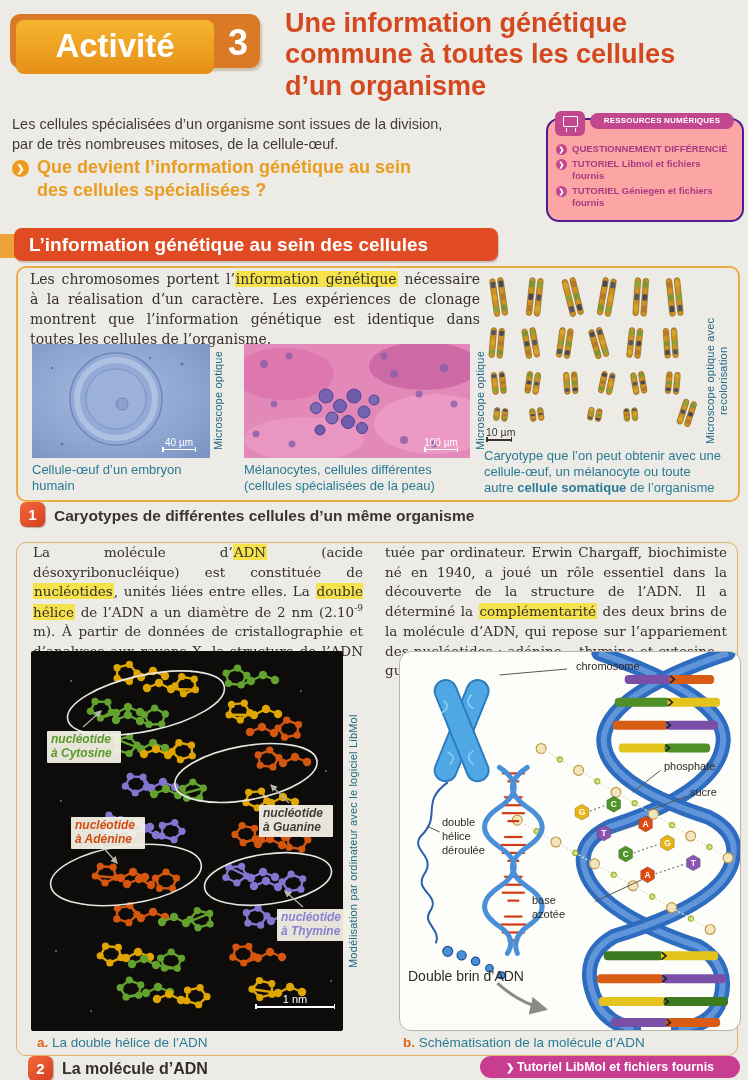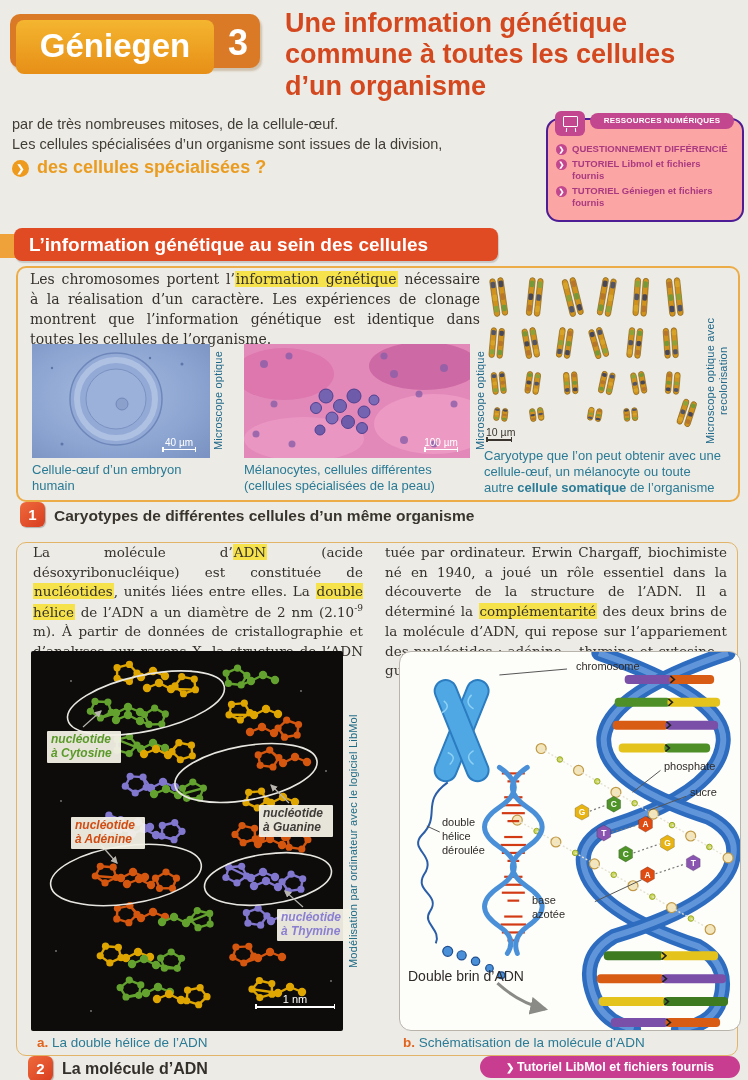--- a/index.html
+++ b/index.html
@@ -27,38 +27,39 @@
   .schem-lab{position:absolute;font-size:11px;color:#2f2b28;line-height:1.25;z-index:3;}
 </style>
 </head>
 <body>
 
 <div id="page">
 
   <div class="abs" style="left:10px;top:12px;width:252px;height:60px;">
     <div class="abs" style="left:0;top:2px;width:250px;height:54px;background:#db7a26;border-radius:10px;box-shadow:2px 3px 2px rgba(120,70,10,.25);"></div>
     <div class="abs" style="left:6px;top:8px;width:198px;height:54px;background:linear-gradient(180deg,#f4b52f,#e78f17);border-radius:8px;text-align:center;">
-      <span style="color:#fff;font-weight:bold;font-size:33px;line-height:52px;">Géniegen</span>
+      <span style="color:#fff;font-weight:bold;font-size:33px;line-height:52px;">Activité</span>
     </div>
     <div class="abs" style="left:206px;top:6px;width:44px;text-align:center;color:#fff;font-weight:bold;font-size:36px;line-height:50px;">3</div>
   </div>
 
   <div class="abs" style="left:285px;top:8px;width:460px;font-weight:bold;font-size:27px;line-height:1.16;color:#d4481f;">
     <span style="display:block;">Une information génétique</span>
     <span style="display:block;">commune à toutes les cellules</span>
     <span style="display:block;">d’un organisme</span>
   </div>
 
   <div class="abs" style="left:12px;top:114px;width:470px;font-size:14.5px;line-height:1.38;color:#403c36;">
+    <span style="display:block;">Les cellules spécialisées d’un organisme sont issues de la division,</span>
     <span style="display:block;">par de très nombreuses mitoses, de la cellule-œuf.</span>
-    <span style="display:block;">Les cellules spécialisées d’un organisme sont issues de la division,</span>
   </div>
 
   <div class="abs" style="left:12px;top:160px;width:17px;height:17px;border-radius:50%;background:#ee9a1c;color:#fff;font-size:10px;font-weight:bold;text-align:center;line-height:17px;">❯</div>
   <div class="abs" style="left:37px;top:156px;width:420px;font-weight:bold;font-size:18px;line-height:1.3;color:#ea9c20;">
+    <span style="display:block;">Que devient l’information génétique au sein</span>
     <span style="display:block;">des cellules spécialisées ?</span>
   </div>
 
   <div class="abs" style="left:546px;top:118px;width:194px;height:100px;background:#fca5a5;border:2px solid #4c1d95;border-radius:13px;">
     <div class="abs" style="left:7px;top:-9px;width:30px;height:25px;background:#c2478e;border-radius:6px;">
       <div style="position:absolute;left:8px;top:5px;width:13px;height:9px;border:1.5px solid #fff;border-radius:1px;"></div>
       <div style="position:absolute;left:11px;top:17px;width:8px;height:4px;border-left:1.5px solid #fff;border-right:1.5px solid #fff;transform:perspective(10px) rotateX(12deg);"></div>
     </div>
     <div class="abs" style="left:42px;top:-7px;width:144px;height:16px;background:#c2478e;border-radius:8px;color:#fff;font-size:8px;font-weight:bold;text-align:center;line-height:16px;letter-spacing:.2px;">
       <span>RESSOURCES NUMÉRIQUES</span>

